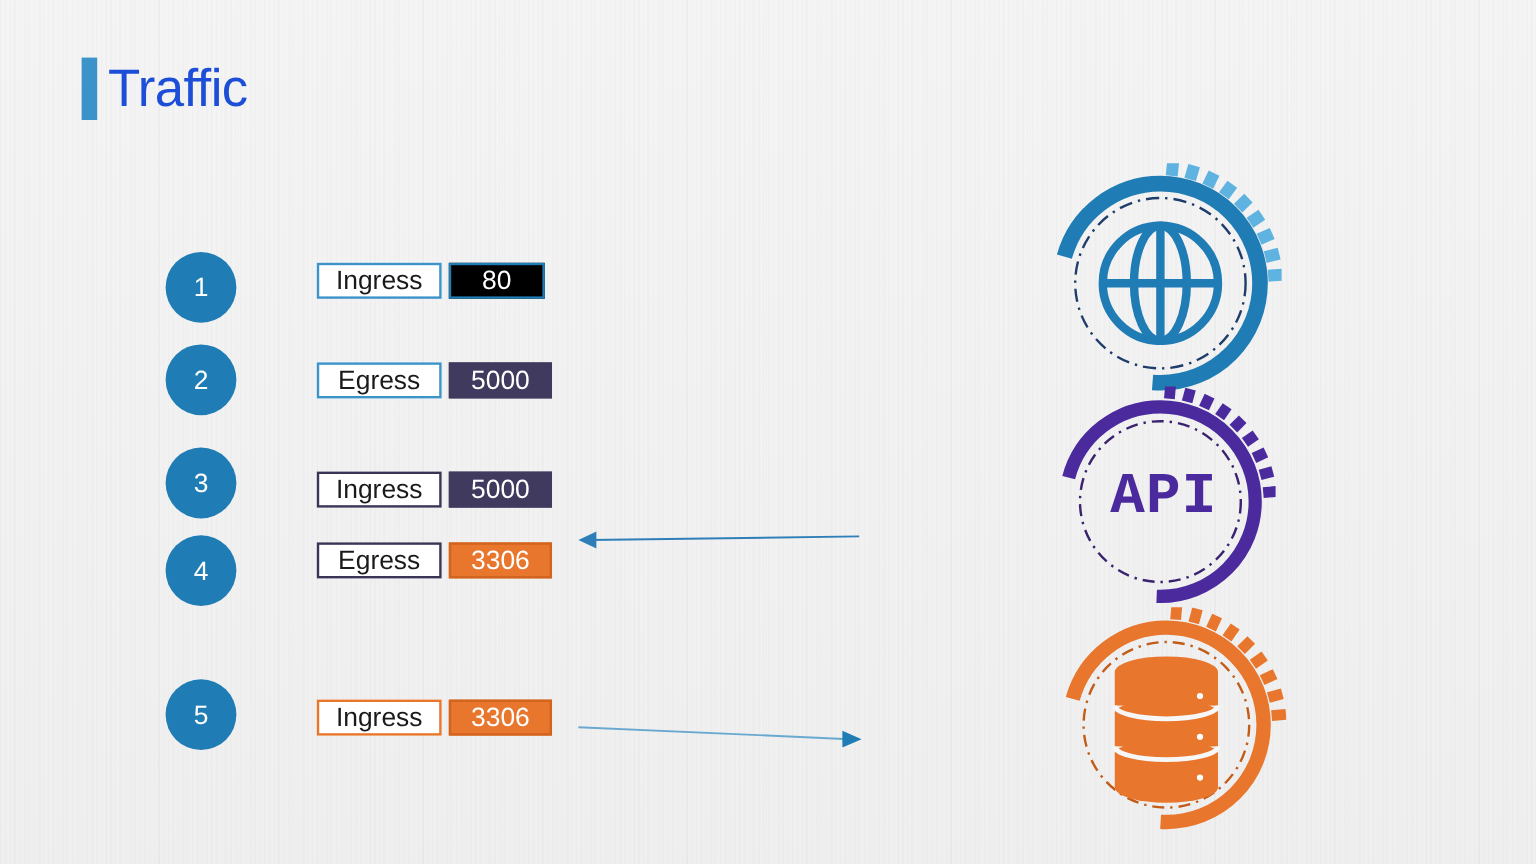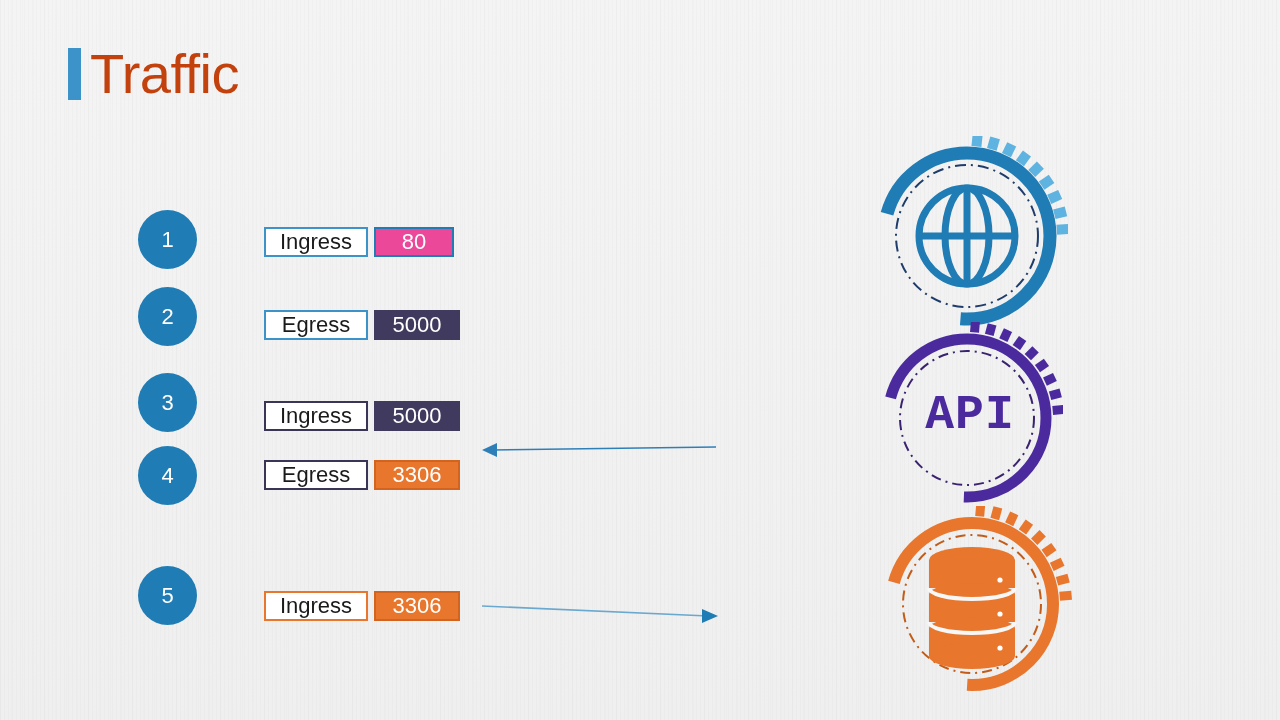--- a/index.html
+++ b/index.html
@@ -43,22 +43,22 @@
     align-items: center;
     height: 72px;
   }
   #title-bar {
     width: 13px;
     height: 52px;
     background: #3b93c9;
     margin-right: 9px;
   }
   #title-text {
-    font-size: 56px;
-    color: #c2410c;
+    font-size: 44px;
+    color: #1d4ed8;
     font-weight: 400;
     letter-spacing: -0.5px;
     line-height: 1;
     white-space: nowrap;
   }
 
   
   .row {
     position: absolute;
     left: 0;
@@ -78,21 +78,21 @@
     display: flex;
     align-items: center;
     justify-content: center;
     line-height: 1;
   }
   .pill {
     position: absolute;
     left: 264px;
     top: 0;
     display: flex;
-    align-items: flex-end;
+    align-items: center;
     height: 47px;
   }
   .pill-label {
     width: 104px;
     background: #ffffff;
     border: 2px solid #3b93c9;
     display: flex;
     align-items: center;
     justify-content: center;
     font-size: 22px;
@@ -141,21 +141,21 @@
 
 <div id="title">
   <div id="title-bar"></div>
   <div id="title-text">Traffic</div>
 </div>
 
 <div class="row" style="top:210px">
   <div class="num-circle">1</div>
   <div class="pill">
     <div class="pill-label" style="border-color:#3b93c9">Ingress</div>
-    <div class="pill-port" style="background:#ec4899;border:2px solid #1f7cb4;width:80px">80</div>
+    <div class="pill-port" style="background:#000000;border:2px solid #1f7cb4;width:80px">80</div>
   </div>
   <svg class="arrow" style="left:478px; top:226px" width="244" height="26">
     <line x1="14" y1="14" x2="238" y2="11" stroke="#2e7fb8" stroke-width="1.6"></line>
     <polygon points="4,14 19,7 19,21" fill="#2e7fb8"></polygon>
   </svg>
 </div>
 
 <div class="row" style="top:287px">
   <div class="num-circle">2</div>
   <div class="pill" style="top:6px">

